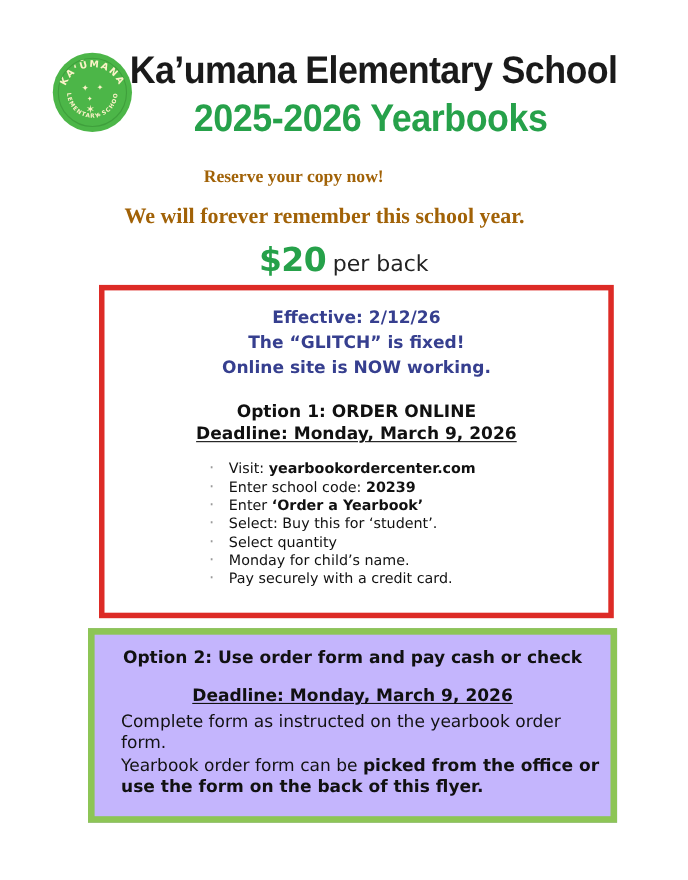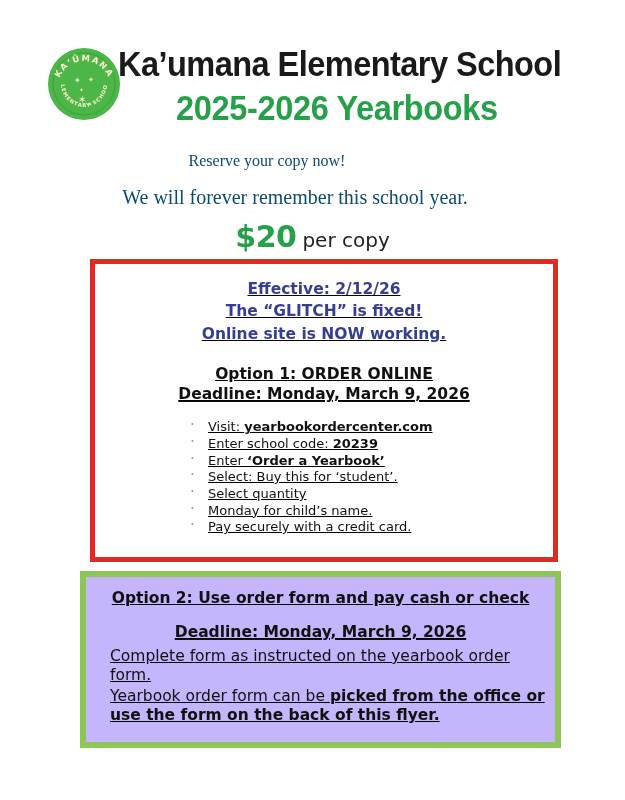--- a/index.html
+++ b/index.html
@@ -72,22 +72,22 @@
   }
   .year-line span { display: inline-block; transform: scaleX(0.93); }
 
   
   .tagline {
     position: absolute;
     left: 0;
     width: 534px;
     text-align: center;
     font-family: "Liberation Serif", "DejaVu Serif", serif;
-    font-weight: normal;
-    color: #0c4a6e;
+    font-weight: bold;
+    color: #a16207;
   }
   .tagline-1 { top: 152px; font-size: 16px; }
   .tagline-2 { top: 186px; font-size: 20px; padding-left: 28px; }
 
   .price-line {
     position: absolute;
     left: 0;
     top: 219px;
     width: 625px;
     text-align: center;
@@ -127,21 +127,20 @@
     width: 481px;
     height: 177px;
     box-sizing: border-box;
     border: 6px solid #8dc556;
     background: #c4b5fd;
   }
 
   
   .comic {
     font-family: "DejaVu Sans", sans-serif;
-    text-decoration: underline;
   }
 
   .notice {
     margin-top: 14px;
     text-align: center;
     color: #363f8f;
     font-weight: bold;
     font-size: 15.5px;
     line-height: 1.45;
   }
@@ -259,21 +258,21 @@
     <div class="year-line">
       <span>2025-2026 Yearbooks</span>
     </div>
   </div>
 
   <div class="tagline tagline-1">Reserve your copy now!</div>
 
   <div class="tagline tagline-2">We will forever remember this school year.</div>
 
   <div class="price-line">
-    <span class="price-amount">$20</span><span class="price-unit">per copy</span>
+    <span class="price-amount">$20</span><span class="price-unit">per back</span>
   </div>
 
   <div class="box-red comic">
 
     <div class="notice">
       <div>Effective: 2/12/26</div>
       <div>The “GLITCH” is fixed!</div>
       <div>Online site is NOW working.</div>
     </div>
 

